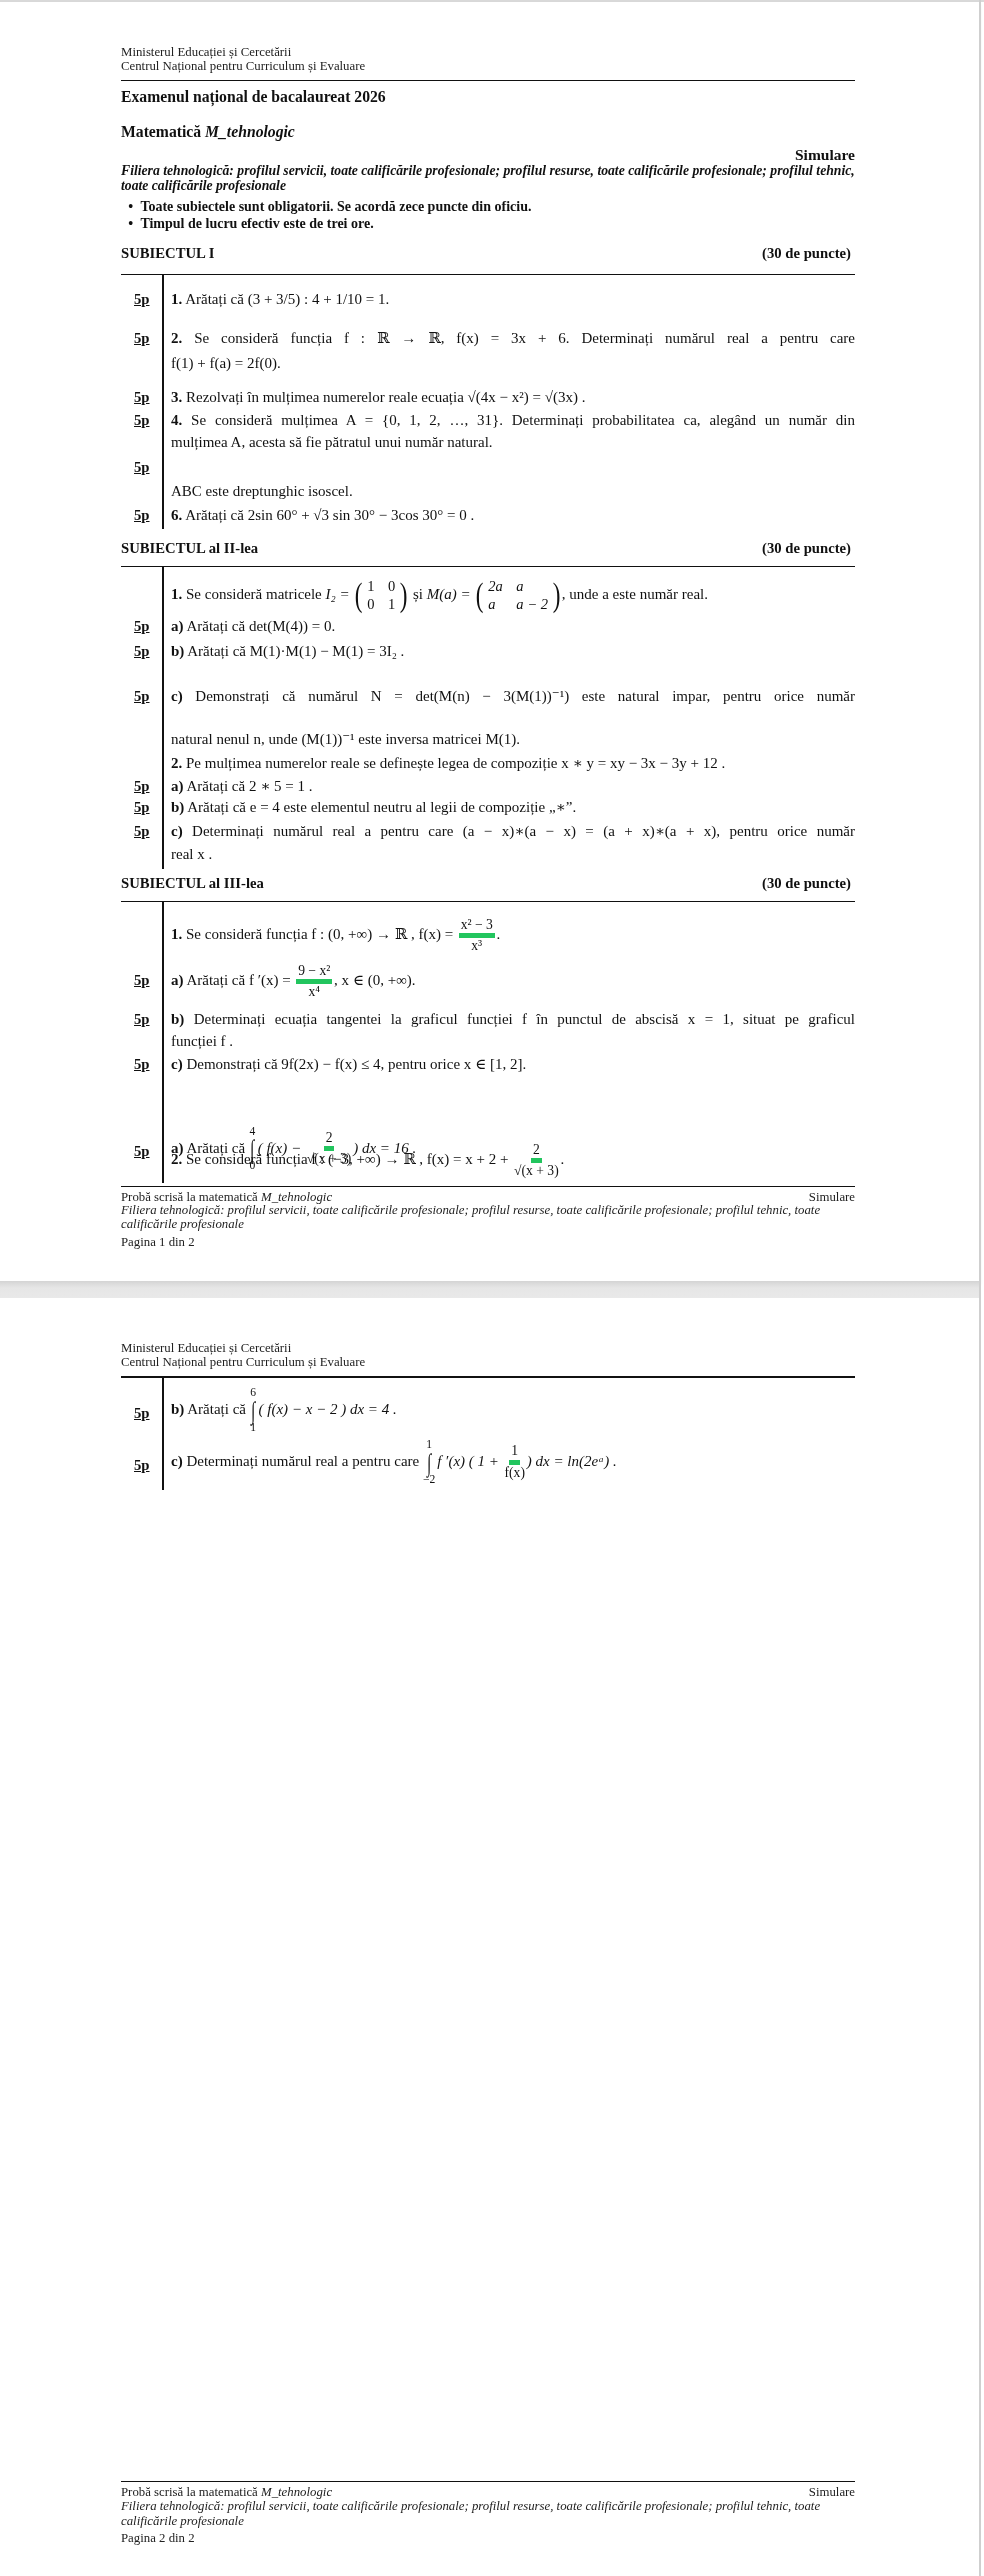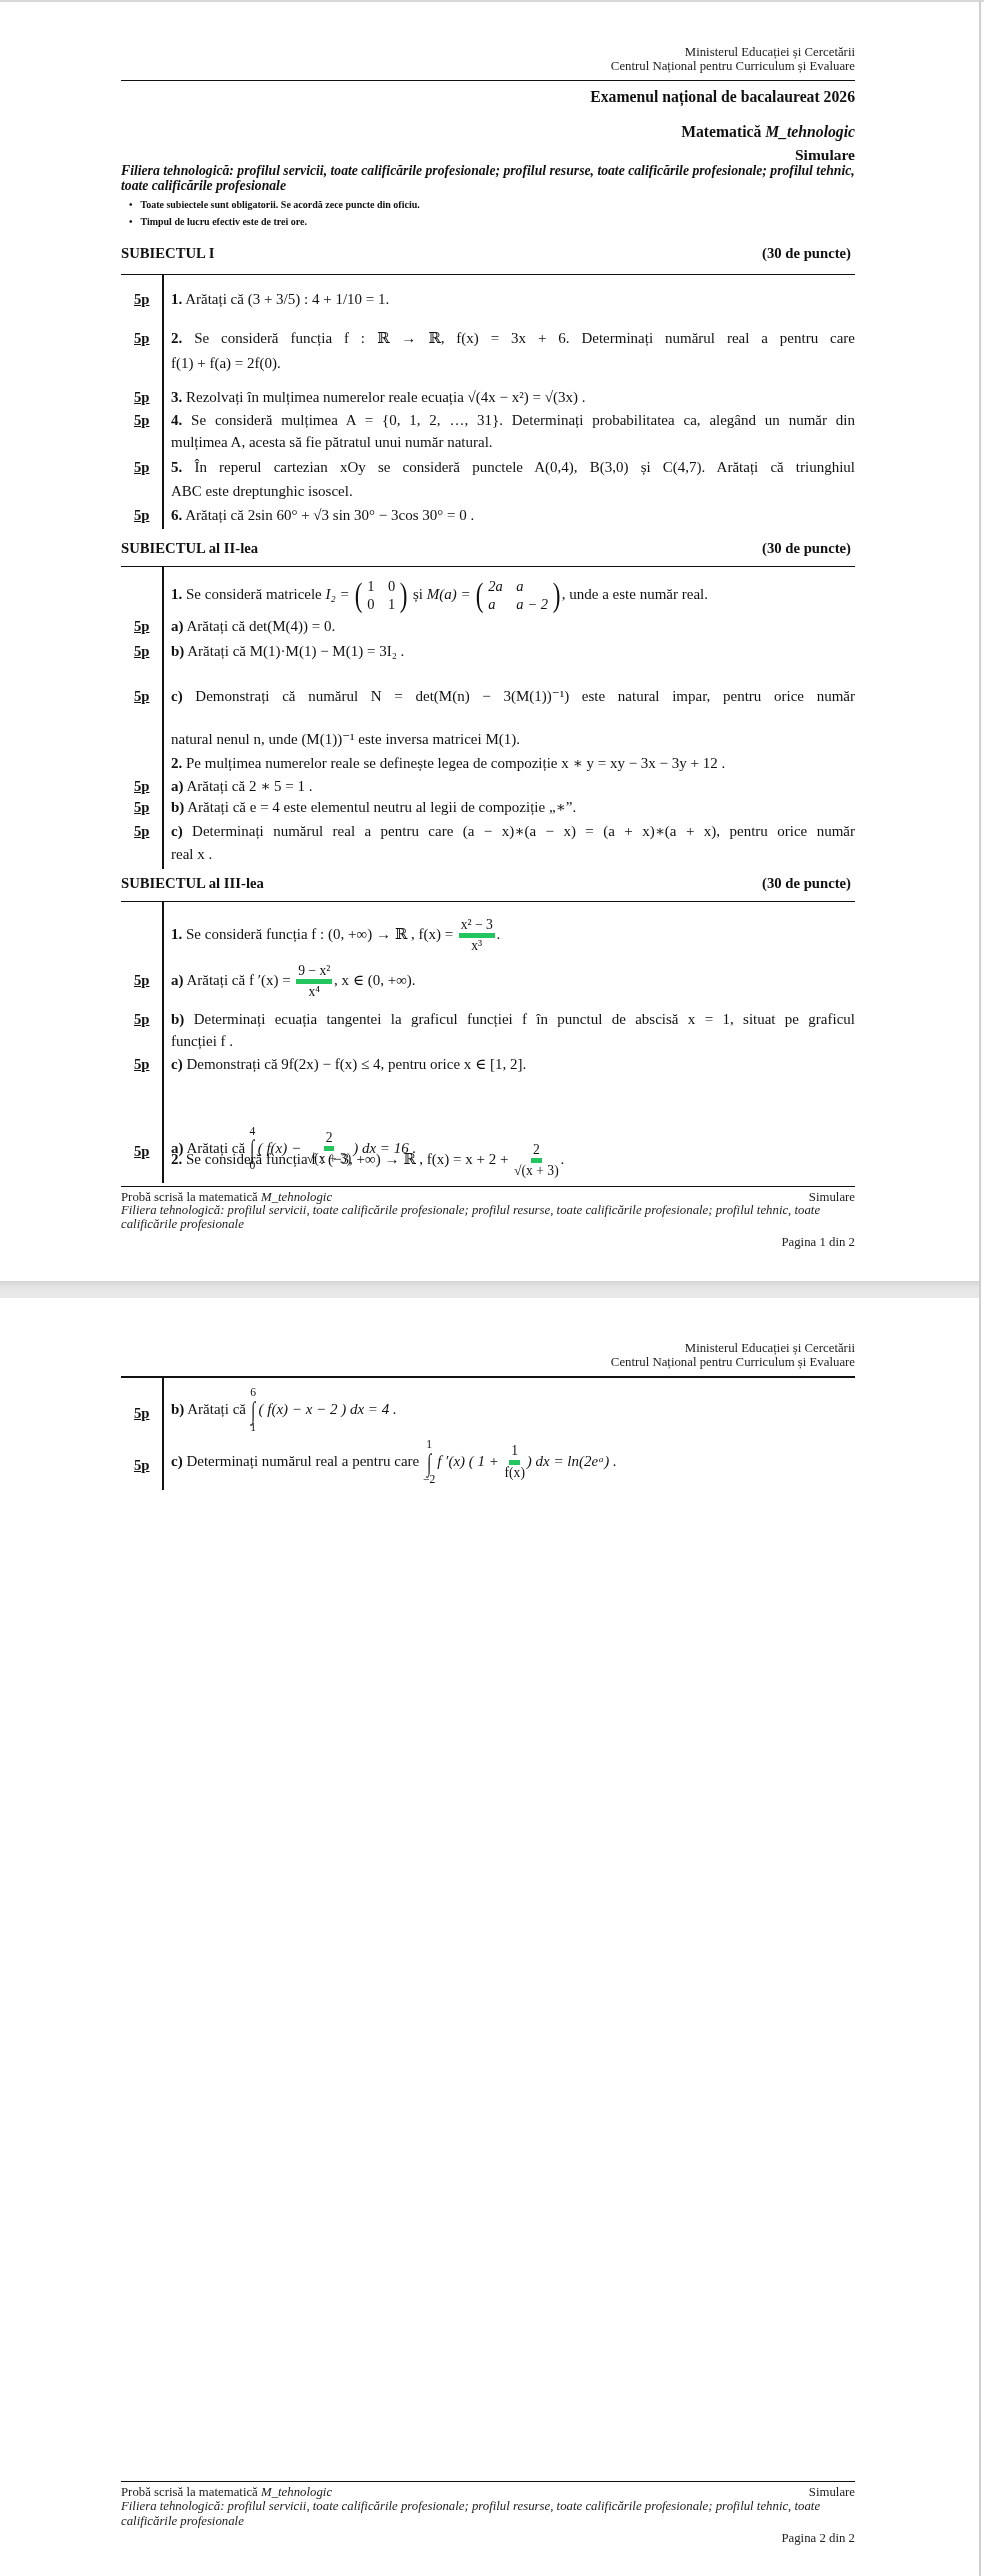--- a/index.html
+++ b/index.html
@@ -11,28 +11,28 @@
   }
   .viewer-top { position: absolute; left: 0; top: 0; width: 984px; height: 1.9px; background: #d9d9d9; }
   .viewer-right { position: absolute; left: 979px; top: 0; width: 1.9px; height: 2576px; background: #cfcfcf; }
   .page { position: absolute; left: 0; width: 979px; background: #fff; }
   .page1 { top: 1.9px; height: 1279px; box-shadow: 0 2.9px 3.9px rgba(0,0,0,0.18); }
   .page-gap { position: absolute; left: 0; top: 1281px; width: 979px; height: 17.4px;
     background: linear-gradient(#d4d4d4, #e6e6e6 40%, #e9e9e9); }
   .page2 { top: 1298px; height: 1278px; }
 
   .abs { position: absolute; white-space: nowrap; }
-  .center { left: 121px; width: 734px; text-align: right; }
+  .center { left: 121px; width: 734px; text-align: left; }
   .hdr { font-size: 12.8px; line-height: 14.5px; color: #222; }
   .rule { position: absolute; left: 121px; width: 734px; height: 1.6px; background: #111; }
   .title { font-weight: bold; font-size: 15.7px; line-height: 18.4px; }
   .title i { font-style: italic; }
   .sim { right: 124px; font-weight: bold; font-size: 15.5px; }
   .filiera { left: 121px; width: 736px; white-space: normal; font-weight: bold; font-style: italic; font-size: 13.7px; line-height: 15.5px; }
-  .bullet { left: 121px; font-weight: bold; font-size: 10px; text-align: center; }
+  .bullet { left: 121px; font-weight: bold; font-size: 14px; text-align: center; }
   .bullet .dot { display: inline-block; width: 19.4px; }
   .sect { left: 121px; font-weight: bold; font-size: 14.7px; }
   .pts { right: 128px; font-weight: bold; font-size: 14.7px; }
   .vline { position: absolute; left: 162px; width: 1.5px; background: #111; }
   .score { left: 134px; font-weight: bold; font-size: 14.7px; text-decoration: underline; }
   .item { left: 171px; font-size: 15px; line-height: 17.4px; }
   .item b { font-weight: bold; }
   .math { font-family: "Liberation Serif", "DejaVu Serif", serif; font-style: italic; }
   .frac { display: inline-flex; flex-direction: column; align-items: center; vertical-align: middle; font-size: 13.6px; line-height: 16.5px; margin: 0 1.9px; font-style: normal; }
   .frac .num { border-bottom: 5px solid #22c55e; padding: 0 1.9px; }
@@ -79,21 +79,20 @@
   <div class="abs item" style="top:353px">f(1) + f(a) = 2f(0).</div>
 
   <div class="abs score" style="top:387px">5p</div>
   <div class="abs item" style="top:387px"><b>3.</b> <span>Rezolvați în mulțimea numerelor reale ecuația √(4x − x²) = √(3x) .</span></div>
 
   <div class="abs score" style="top:410px">5p</div>
   <div class="abs item just" style="top:410px"><b>4.</b> <span>Se consideră mulțimea A = {0, 1, 2, …, 31}. Determinați probabilitatea ca, alegând un număr din</span></div>
   <div class="abs item" style="top:432px">mulțimea A, acesta să fie pătratul unui număr natural.</div>
 
   <div class="abs score" style="top:457px">5p</div>
-  <div class="abs item just" style="top:457px"><b>5.</b> <span>În reperul cartezian xOy se consideră punctele A(0,4), B(3,0) și C(4,7). Arătați că triunghiul</span></div>
   <div class="abs item" style="top:481px">ABC este dreptunghic isoscel.</div>
 
   <div class="abs score" style="top:505px">5p</div>
   <div class="abs item" style="top:505px"><b>6.</b> <span>Arătați că 2sin 60° + √3 sin 30° − 3cos 30° = 0 .</span></div>
 
   <div class="abs sect" style="top:538px">SUBIECTUL al II-lea</div>
   <div class="abs pts" style="top:538px">(30 de puncte)</div>
   <div class="rule" style="top:564px"></div>
   <div class="vline" style="top:565px; height:302px"></div>
 

